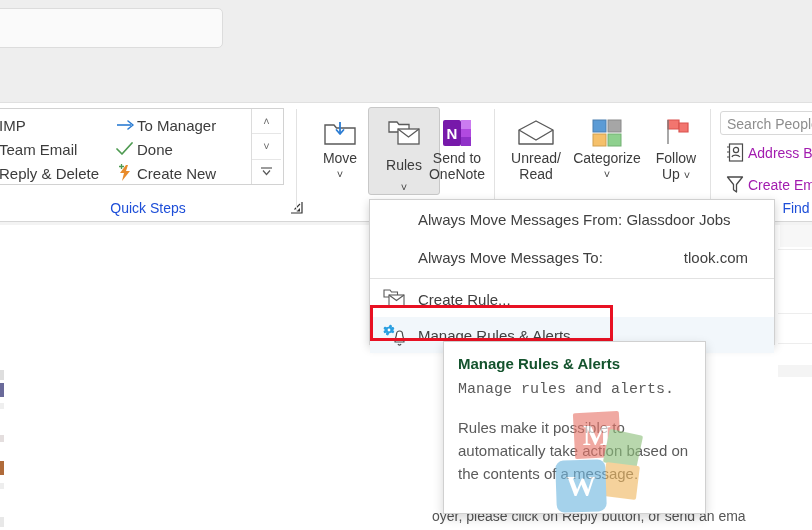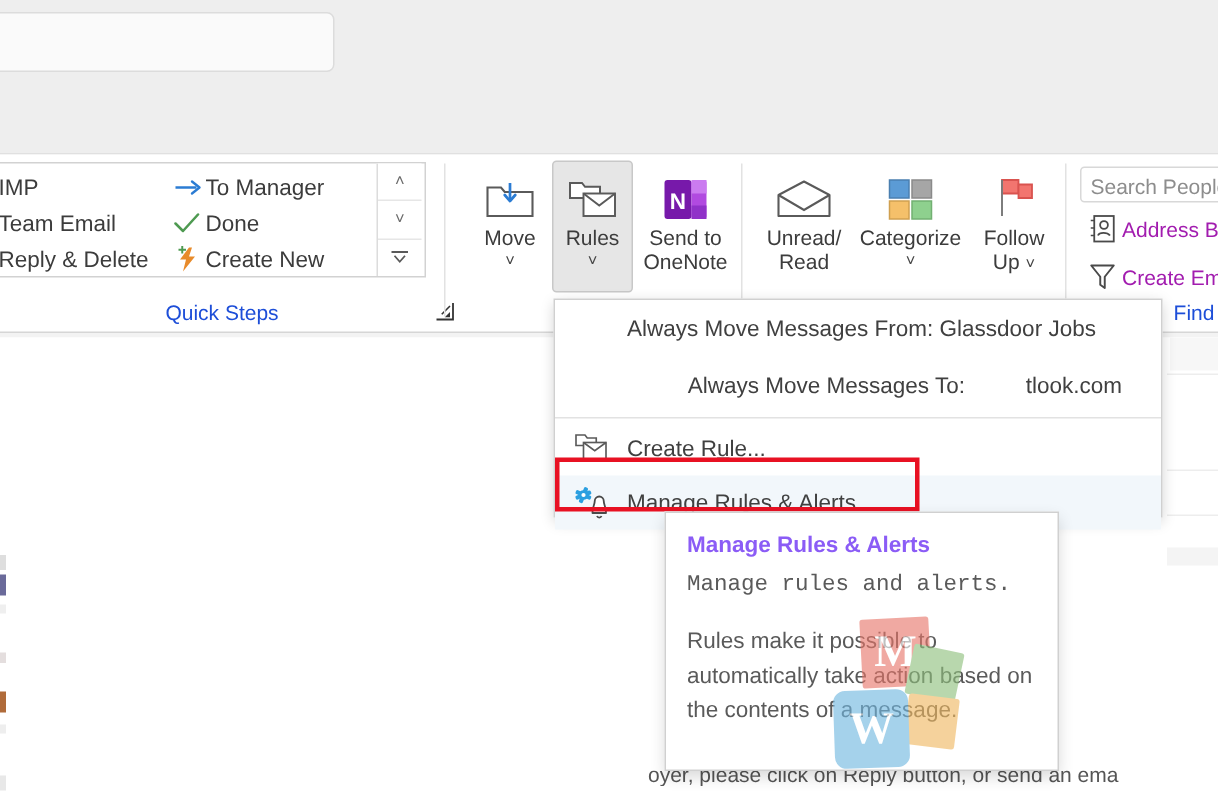--- a/index.html
+++ b/index.html
@@ -143,21 +143,21 @@
   }
   .ul { text-decoration: underline; }
 
   
   .tooltip {
     position: absolute; left: 443px; top: 341px; width: 263px; height: 173px;
     background: #ffffff; border: 1px solid #d0d0d0;
     box-shadow: 0 4px 10px rgba(0,0,0,0.16);
     padding: 13px 16px 0 14px;
   }
-  .tt-title { font-size: 15px; font-weight: bold; color: #8b5cf6; margin-bottom: 9px; }
+  .tt-title { font-size: 15px; font-weight: bold; color: #14532d; margin-bottom: 9px; }
   .tt-sub { font-size: 15px; color: #5a5a5a; margin-bottom: 18px; font-family: Liberation Mono, monospace; }
   .tt-body { font-size: 15px; color: #5a5a5a; line-height: 23px; }
 
   
   .watermark { position: absolute; left: 556px; top: 412px; width: 92px; height: 102px; opacity: 0.62; }
   .wm-sq { position: absolute; border-radius: 2px; }
   .wm-letter {
     position: absolute; color: #ffffff; font-size: 30px;
     font-family: "Liberation Serif", serif; font-weight: bold;
     display: flex; align-items: center; justify-content: center;
@@ -245,21 +245,21 @@
         <svg width="34" height="28" viewBox="0 0 34 28">
           <path d="M2 6h9l2.5 3H32v16H2z" fill="#fff" stroke="#5a5a5a" stroke-width="1.4"></path>
           <path d="M17 3v11" stroke="#2b7cd3" stroke-width="1.8"></path>
           <path d="M13.5 11l3.5 4 3.5-4" stroke="#2b7cd3" stroke-width="1.8" fill="none" stroke-linecap="round" stroke-linejoin="round"></path>
         </svg>
       </span>
       <span class="lbl">Move</span>
       <span class="caret">˅</span>
     </div>
 
-    <div class="rbtn active" style="left:368px; width:54px;">
+    <div class="rbtn active" style="left:368px; width:72px;justify-content:space-between;">
       <span class="gicon">
         <svg width="34" height="28" viewBox="0 0 34 28">
           <path d="M2 3h8l2 2.5h10V13H2z" fill="#fff" stroke="#5a5a5a" stroke-width="1.3"></path>
           <rect x="11" y="10" width="21" height="15" fill="#fff" stroke="#5a5a5a" stroke-width="1.3"></rect>
           <path d="M11 10l10.5 8L32 10" fill="none" stroke="#5a5a5a" stroke-width="1.3"></path>
         </svg>
       </span>
       <span class="lbl">Rules</span>
       <span class="caret">˅</span>
     </div>
@@ -363,21 +363,21 @@
 
   <div class="body-text">oyer, please click on Reply button, or send an ema</div>
 
   <div class="menu">
 
     <div class="menu-item" style="height:38px;">
       <span class="mico"></span>
       <span class="mtxt">Always Move Messages From: Glassdoor Jobs</span>
     </div>
 
-    <div class="menu-item" style="height:38px;text-align:center;">
+    <div class="menu-item" style="height:38px;">
       <span class="mico"></span>
       <span class="mtxt">Always Move Messages To:</span>
       <span class="mtxt-right">tlook.com</span>
     </div>
 
     <div class="menu-sep"></div>
 
     <div class="menu-item">
       <span class="mico">
         <svg width="22" height="20" viewBox="0 0 22 20">

